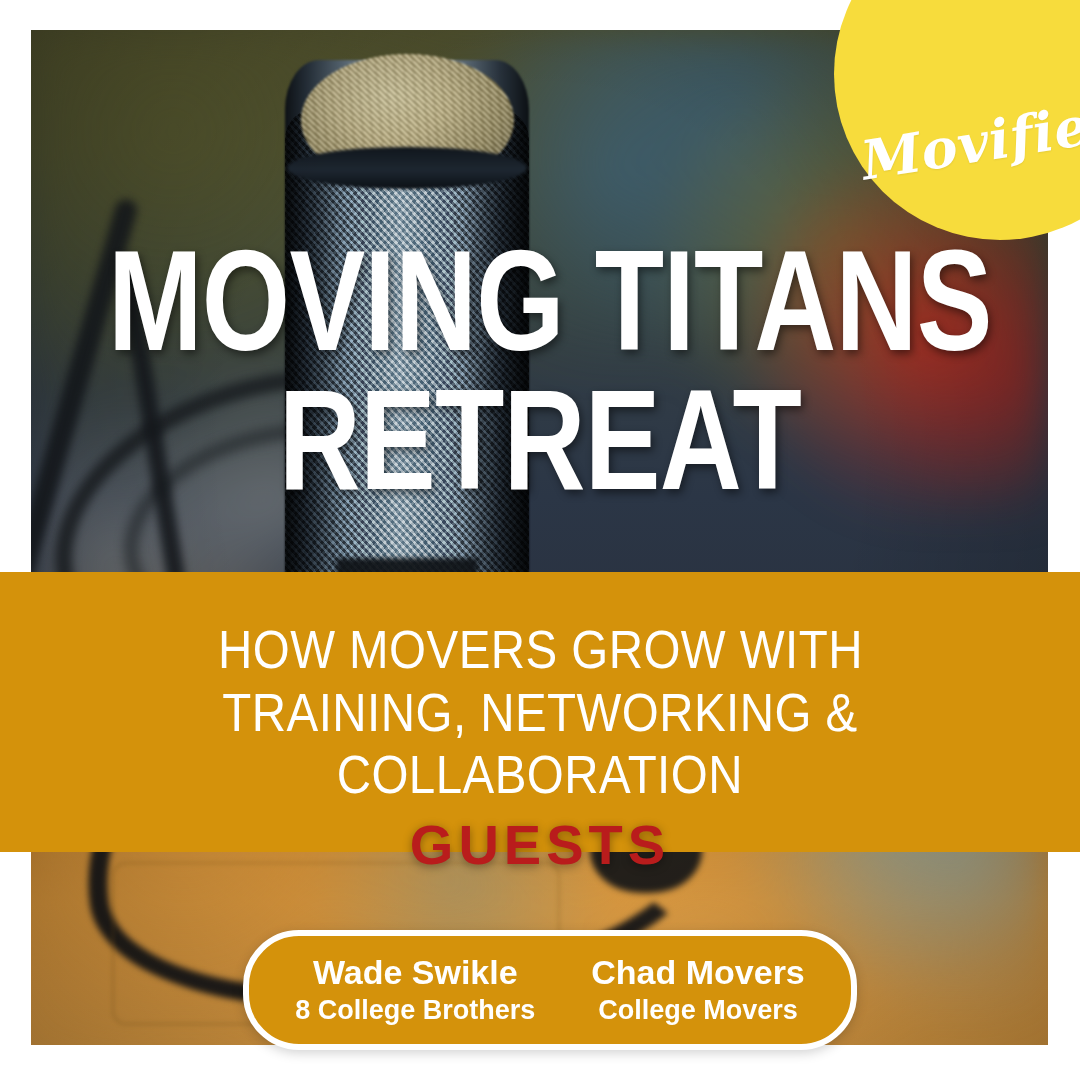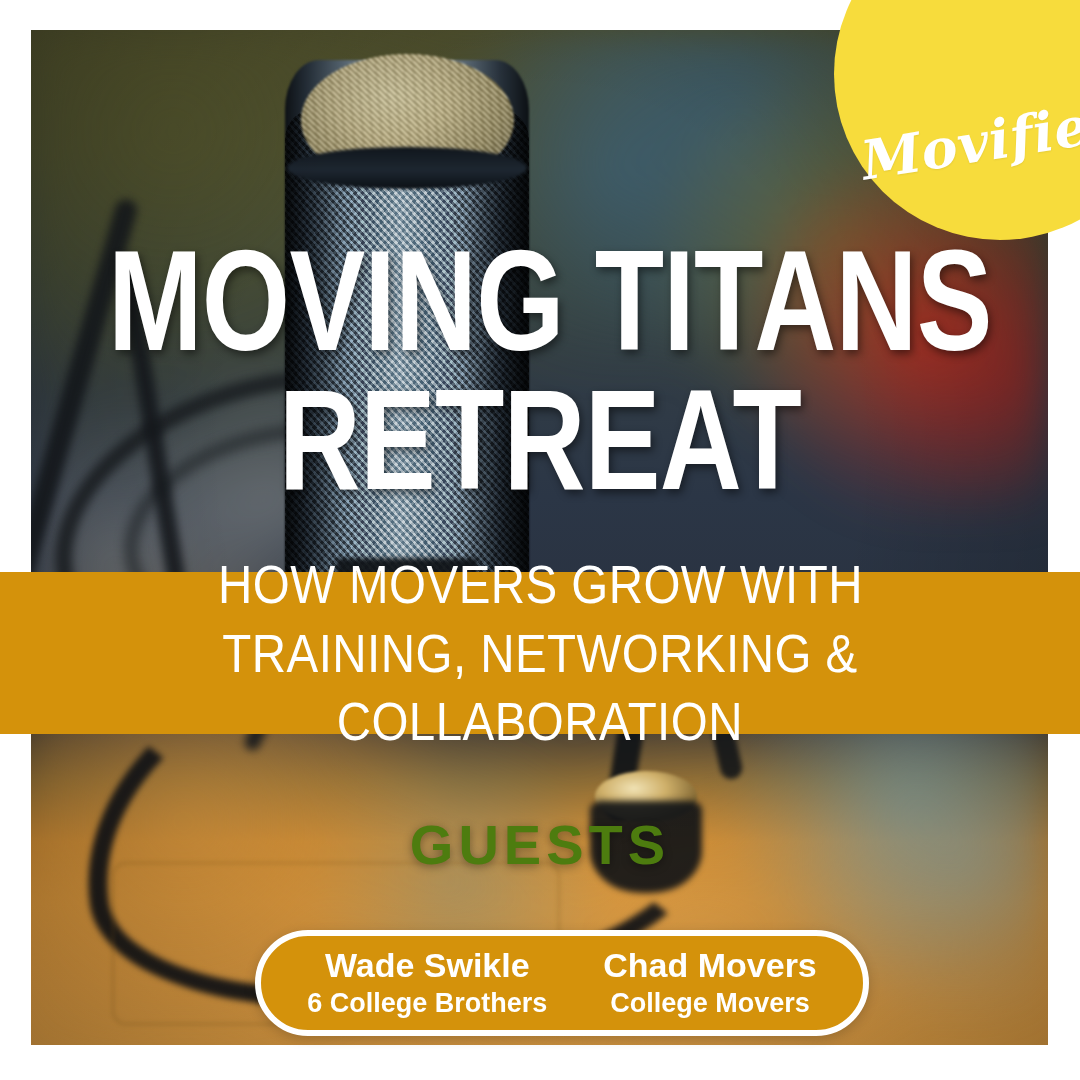--- a/index.html
+++ b/index.html
@@ -263,59 +263,58 @@
     transform-origin:center;
     white-space:nowrap;
   }
   .title-line.l1 { font-size:142px; }
   .title-line.l2 { font-size:142px; margin-top:8px; }
 
   
   .band {
     position:absolute;
     left:0; top:572px;
-    width:1080px; height:162px;
+    width:1080px; height:280px;
     background:var(--band, #d4920b);
     display:flex;
     flex-direction:column;
     align-items:center;
     justify-content:center;
-    gap:6px;
   }
   .band-line {
     color:#ffffff;
     font-family:"Liberation Sans Narrow", "Liberation Sans", sans-serif;
     font-weight:400;
     font-size:54px;
     line-height:1.16;
     letter-spacing:.5px;
     text-transform:uppercase;
     transform:scaleX(.88);
     white-space:nowrap;
   }
 
   
   .guests-label {
     position:absolute;
     left:0; top:812px;
     width:1080px;
     text-align:center;
-    color:#4d7c0f;
+    color:#b91c1c;
     font-family:"Liberation Sans", sans-serif;
     font-weight:700;
     font-size:56px;
     letter-spacing:5px;
     text-shadow:0 2px 10px rgba(0,0,0,.38);
   }
 
   
   .pill {
     position:absolute;
-    left:255px; top:930px;
-    width:614px; height:106px;
+    left:243px; top:930px;
+    width:614px; height:120px;
     background:var(--band, #d4920b);
     border:6px solid #ffffff;
     border-radius:56px;
     display:flex;
     align-items:center;
     justify-content:center;
     gap:44px;
     box-shadow:0 3px 12px rgba(0,0,0,.18);
   }
   .guest { text-align:center; color:#ffffff; padding:0 6px; }
@@ -380,21 +379,21 @@
     <div class="band-line">HOW MOVERS GROW WITH</div>
     <div class="band-line">TRAINING, NETWORKING &amp;</div>
     <div class="band-line">COLLABORATION</div>
   </div>
 
   <div class="guests-label">GUESTS</div>
 
   <div class="pill">
     <div class="guest">
       <div class="guest-name">Wade Swikle</div>
-      <div class="guest-org">6 College Brothers</div>
+      <div class="guest-org">8 College Brothers</div>
     </div>
     <div class="guest">
       <div class="guest-name">Chad Movers</div>
       <div class="guest-org">College Movers</div>
     </div>
   </div>
 
 </div>
 
 </body></html>

